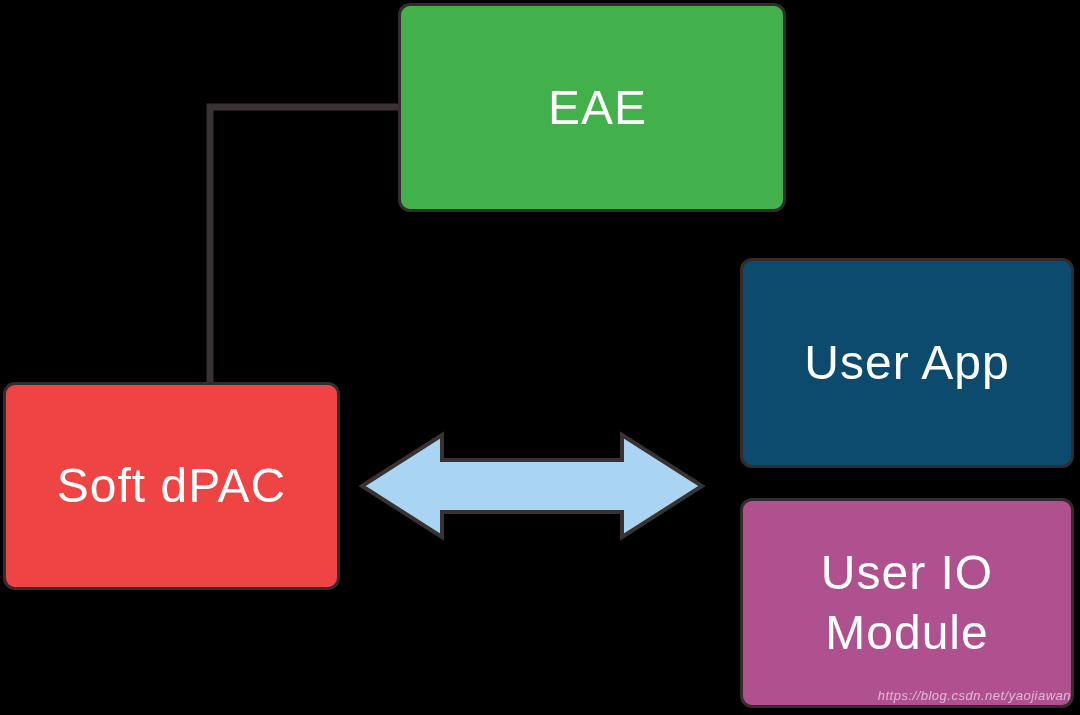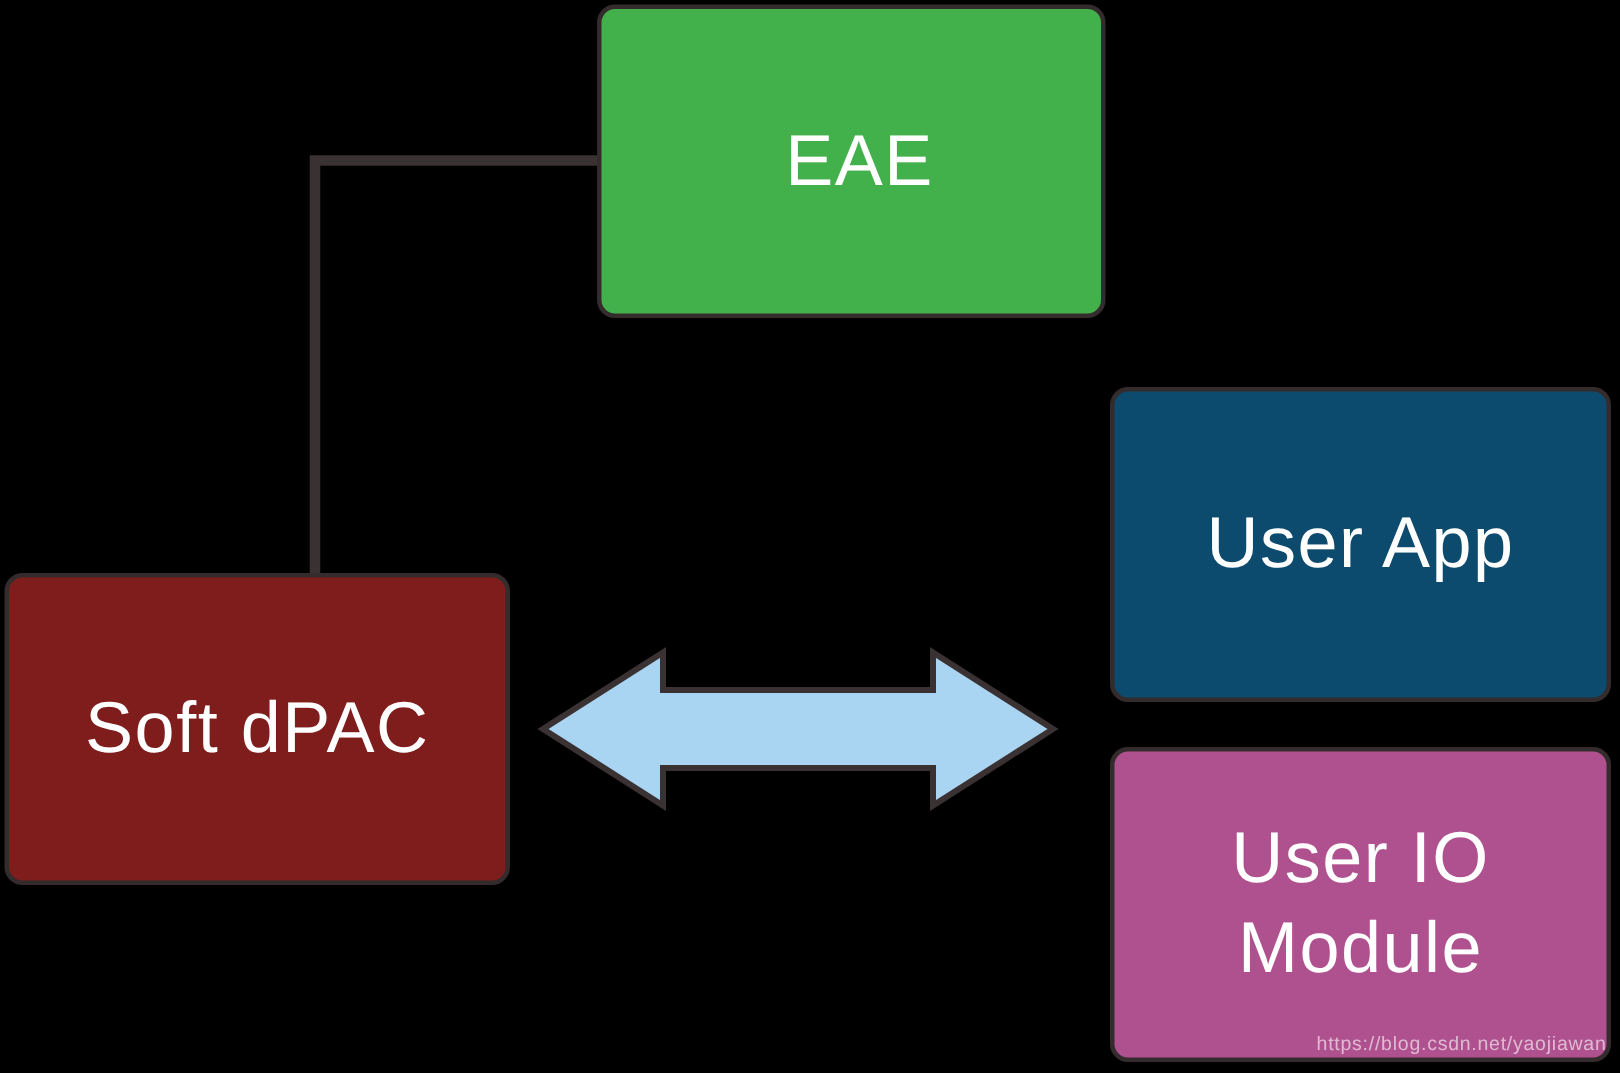--- a/index.html
+++ b/index.html
@@ -23,21 +23,21 @@
     border-radius: 12px;
     display: flex;
     align-items: center;
     justify-content: center;
     text-align: center;
     color: #ffffff;
     font-size: 48px;
     line-height: 1.25;
     letter-spacing: 1px;
   }
-  #node-eae      { left: 398px; top:   3px; width: 339px; height: 209px; padding-left: 11px; }
+  #node-eae      { left: 398px; top:   3px; width: 388px; height: 209px; padding-left: 11px; }
   #node-softdpac { left:   3px; top: 382px; width: 337px; height: 208px; }
   #node-userapp  { left: 740px; top: 258px; width: 334px; height: 210px; }
   #node-userio   { left: 740px; top: 498px; width: 334px; height: 210px; padding: 0 20px; }
   #connector-path {
     fill: none;
     stroke: #3a3132;
     stroke-width: 7;
   }
   #arrow-shape {
     stroke: #3a3132;
@@ -54,40 +54,41 @@
     letter-spacing: 1px;
     color: #3a3134;
   }
   #watermark {
     position: absolute;
     right: 9px;
     top: 688px;
     font-size: 13px;
     color: rgba(255, 255, 255, 0.6);
     letter-spacing: 0.5px;
+    font-style: italic;
   }
 </style>
 </head>
 <body>
 
 <div id="canvas">
 
   <svg class="layer" viewBox="0 0 1080 715" aria-hidden="true">
     <path id="connector-path" d="M 400 107 L 210 107 L 210 383" stroke="#3a3132"></path>
   </svg>
 
   <svg class="layer" viewBox="0 0 1080 715" aria-hidden="true">
     <polygon id="arrow-shape" points="362,486 442,435 442,460 622,460 622,435 702,486 622,537 622,512 442,512 442,537" fill="#a9d5f2"></polygon>
   </svg>
 
   <div class="node" id="node-eae" style="background: rgb(67, 177, 75);">
     <span>EAE</span>
   </div>
 
-  <div class="node" id="node-softdpac" style="background: #7f1d1d;">
+  <div class="node" id="node-softdpac" style="background: #ef4444;">
     <span>Soft dPAC</span>
   </div>
 
   <div class="node" id="node-userapp" style="background: #0c4a6e;">
     <span>User App</span>
   </div>
 
   <div class="node" id="node-userio" style="background: rgb(176, 81, 143);">
     <span>User IO Module</span>
   </div>

